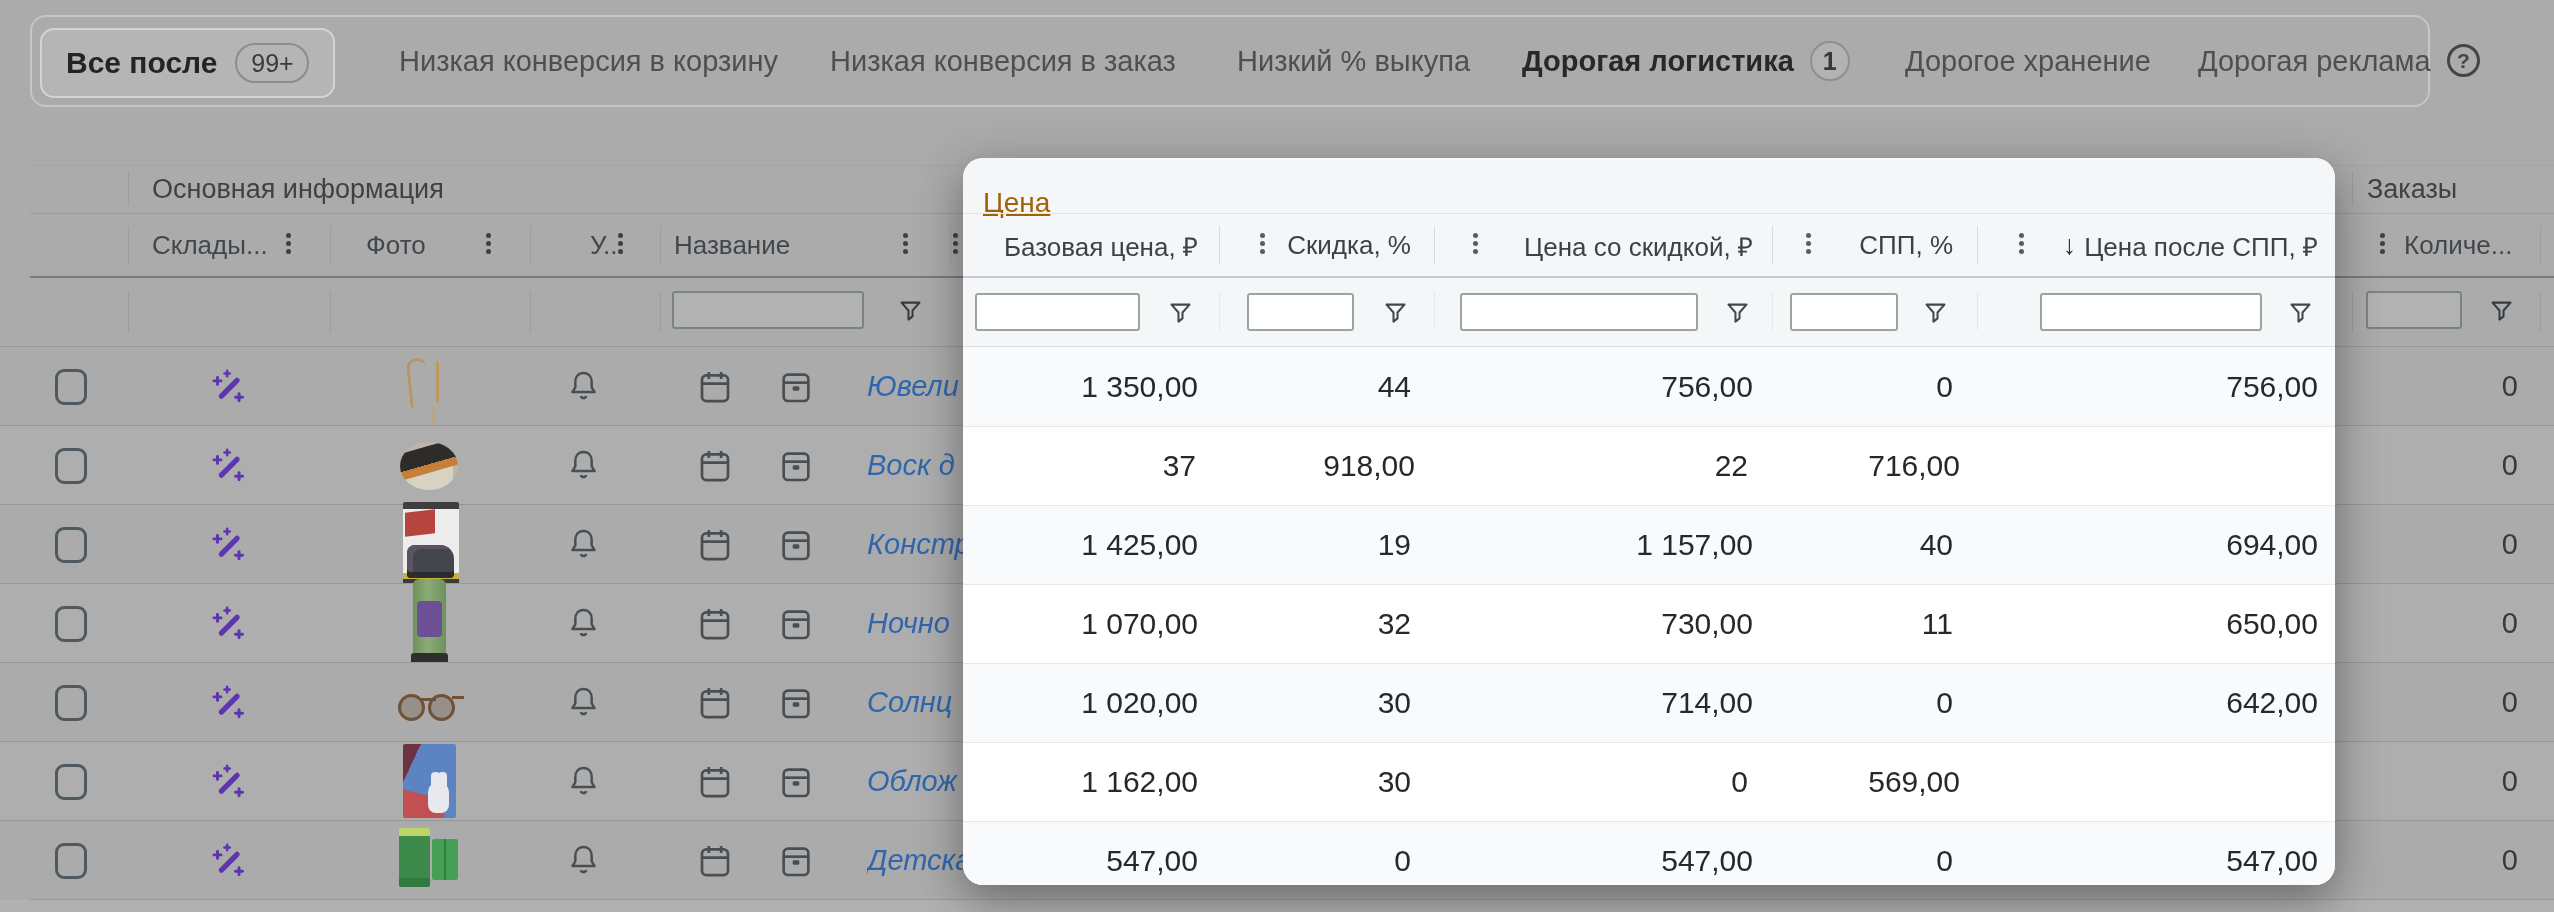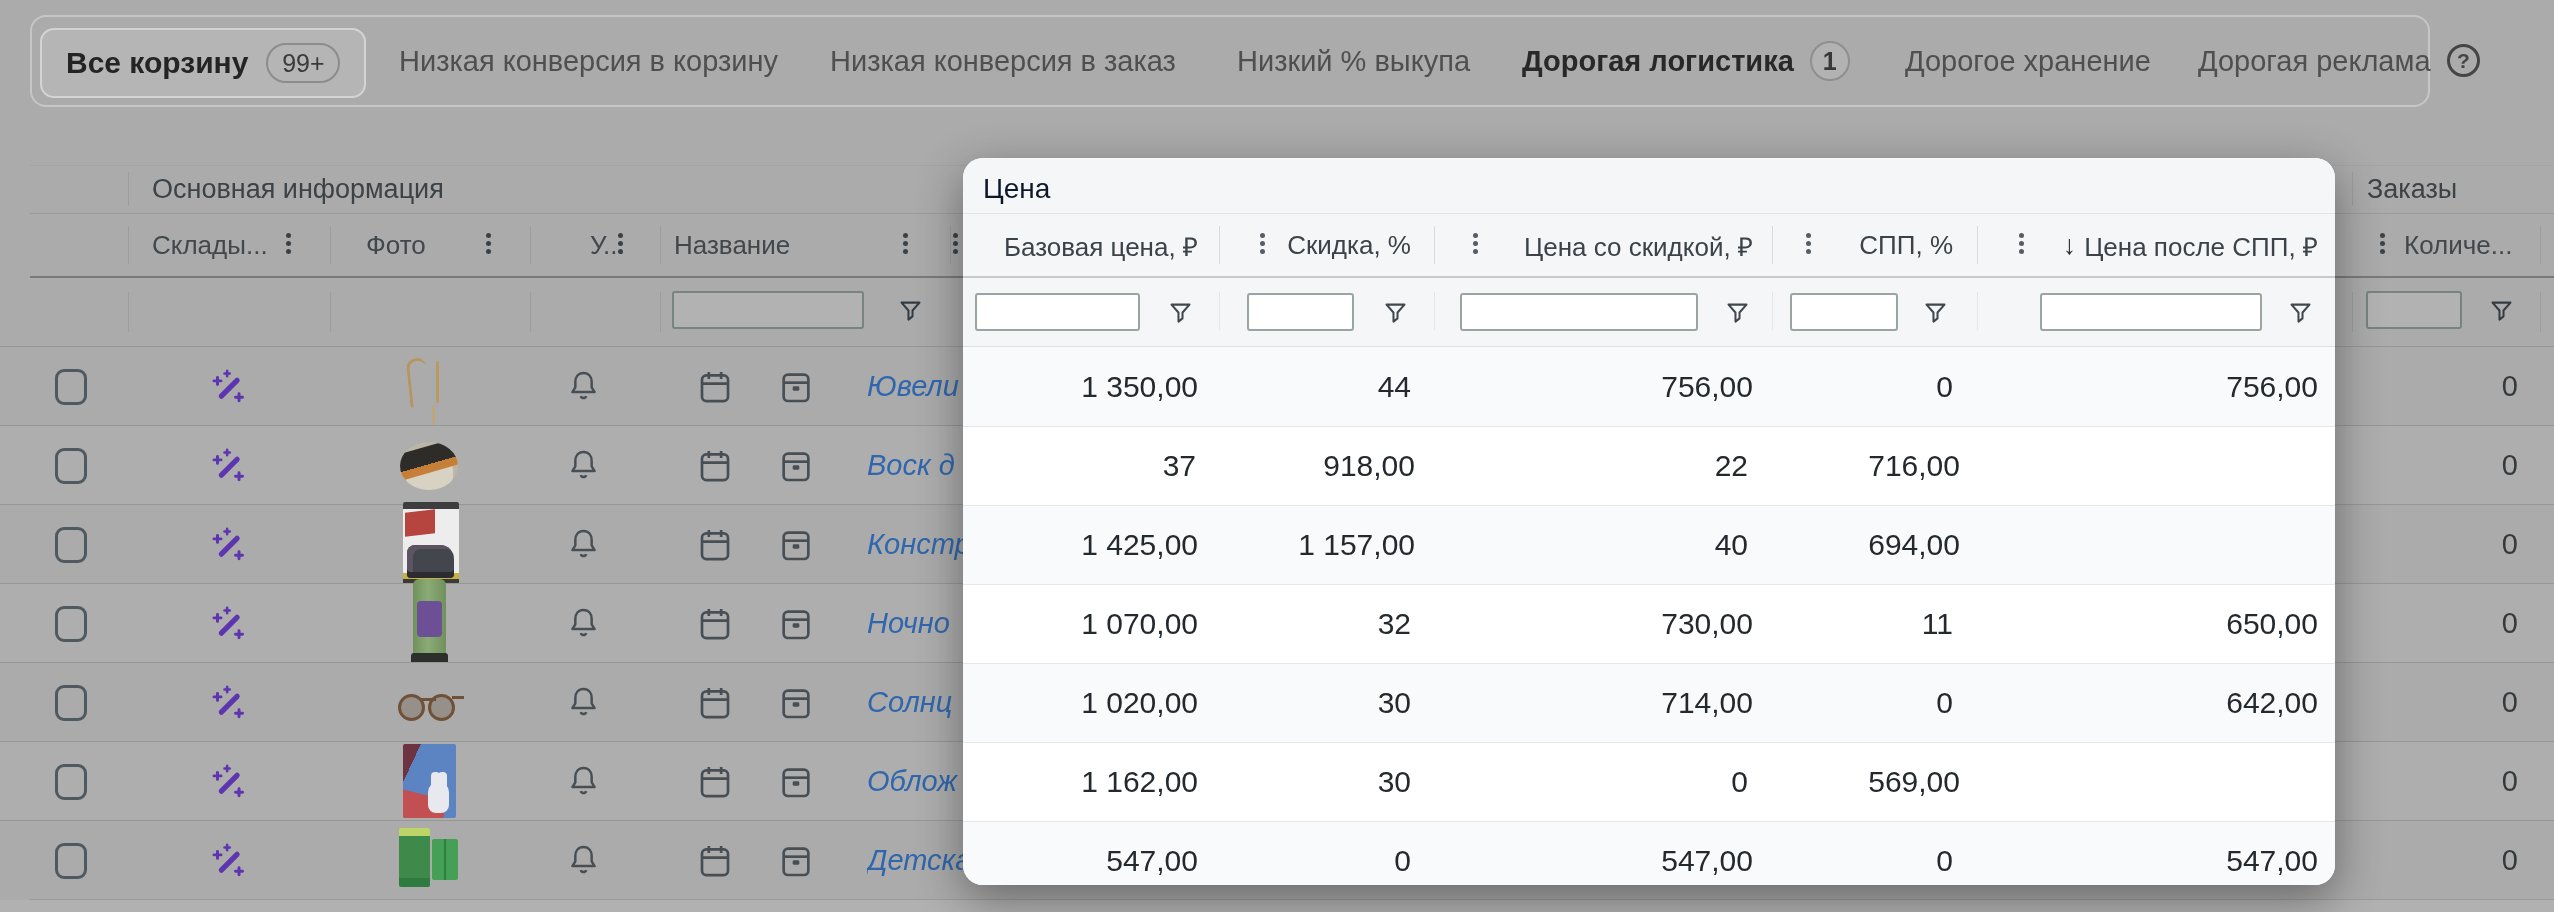--- a/index.html
+++ b/index.html
@@ -108,22 +108,22 @@
   .photo[data-photo="tea-boxes"]::before { left:0; top:0; width:31px; height:59px; border-radius:2px;
       background:linear-gradient(180deg,#bcd468 0 13%, #3d8a4b 13% 85%, #2f7a3e 85%); }
   .photo[data-photo="tea-boxes"]::after { left:33px; top:11px; width:26px; height:41px; border-radius:2px;
       background:linear-gradient(90deg,#45a055 0 46%, #2e8040 46% 54%, #45a055 54%);
       box-shadow:0 46px 0 -38px #7a5b33; }
 
   
   .panel { position:absolute; left:963px; top:158px; width:1372px; height:727px; background:#fff;
            border-radius:20px; box-shadow:0 14px 46px rgba(25,25,25,.45); overflow:hidden; z-index:10; }
   .p-top { position:absolute; left:0; top:0; width:100%; height:188px; background:#f5f6f8; }
-  .p-group { position:absolute; left:20px; top:7px; height:48px; display:flex; align-items:center;
-             font-size:28px; color:#0f172a; }
+  .p-group { position:absolute; left:20px; top:21px; height:48px; display:flex; align-items:center;
+             font-size:28px; color:#a16207;text-decoration:underline; }
   .p-hline1 { position:absolute; left:0; right:0; top:55px; height:1px; background:#e2e4e8; }
   .p-hline2 { position:absolute; left:0; right:0; top:276px; margin-top:-158px; height:2px; background:#c6cad0; }
   .p-head { position:absolute; top:55px; height:65px; display:flex; align-items:center;
             justify-content:flex-end; font-size:26px; color:#3b4248; cursor:pointer; white-space:nowrap;padding-left:21px; }
   .p-head .arrow { font-size:27px; color:#2b2f33; margin-right:8px; }
   .p-vtick { position:absolute; top:68px; height:38px; width:1px; background:#d8dbe0; }
   .p-vtick.f { top:134px; background:#e4e6ea; }
   .p-dots { top:75px; }
   .p-filter { position:absolute; top:135px; height:38px; background:#fff; border:2px solid #9aa5a0;
               border-radius:3px; font-size:24px; color:#333; padding:0 8px; }
@@ -136,21 +136,21 @@
   .pc.c1 { padding-right:21px; } .pc.c2 { padding-right:23px; } .pc.c3 { padding-right:19px; }
   .pc.c4 { padding-right:24px; } .pc.c5 { padding-right:17px; }
 </style>
 </head>
 <body>
 
 <div id="app">
 
   <div class="tabbar">
     <div class="tab-active">
-      <span class="lbl">Все корзину</span>
+      <span class="lbl">Все после</span>
       <span class="badge-pill">99+</span>
     </div>
     <div class="tab" style="left:367px">
         <span>Низкая конверсия в корзину</span>
       </div>
     <div class="tab" style="left:798px">
         <span>Низкая конверсия в заказ</span>
       </div>
     <div class="tab" style="left:1205px">
         <span>Низкий % выкупа</span>
@@ -533,20 +533,21 @@
 
   <div class="prow">
     <span class="pc c2">37</span>
     <span class="pc c3">918,00</span>
     <span class="pc c4">22</span>
     <span class="pc c5">716,00</span>
   </div>
 
   <div class="prow">
     <span class="pc c1">1 425,00</span>
+    <span class="pc c2">19</span>
     <span class="pc c3">1 157,00</span>
     <span class="pc c4">40</span>
     <span class="pc c5">694,00</span>
   </div>
 
   <div class="prow">
     <span class="pc c1">1 070,00</span>
     <span class="pc c2">32</span>
     <span class="pc c3">730,00</span>
     <span class="pc c4">11</span>

